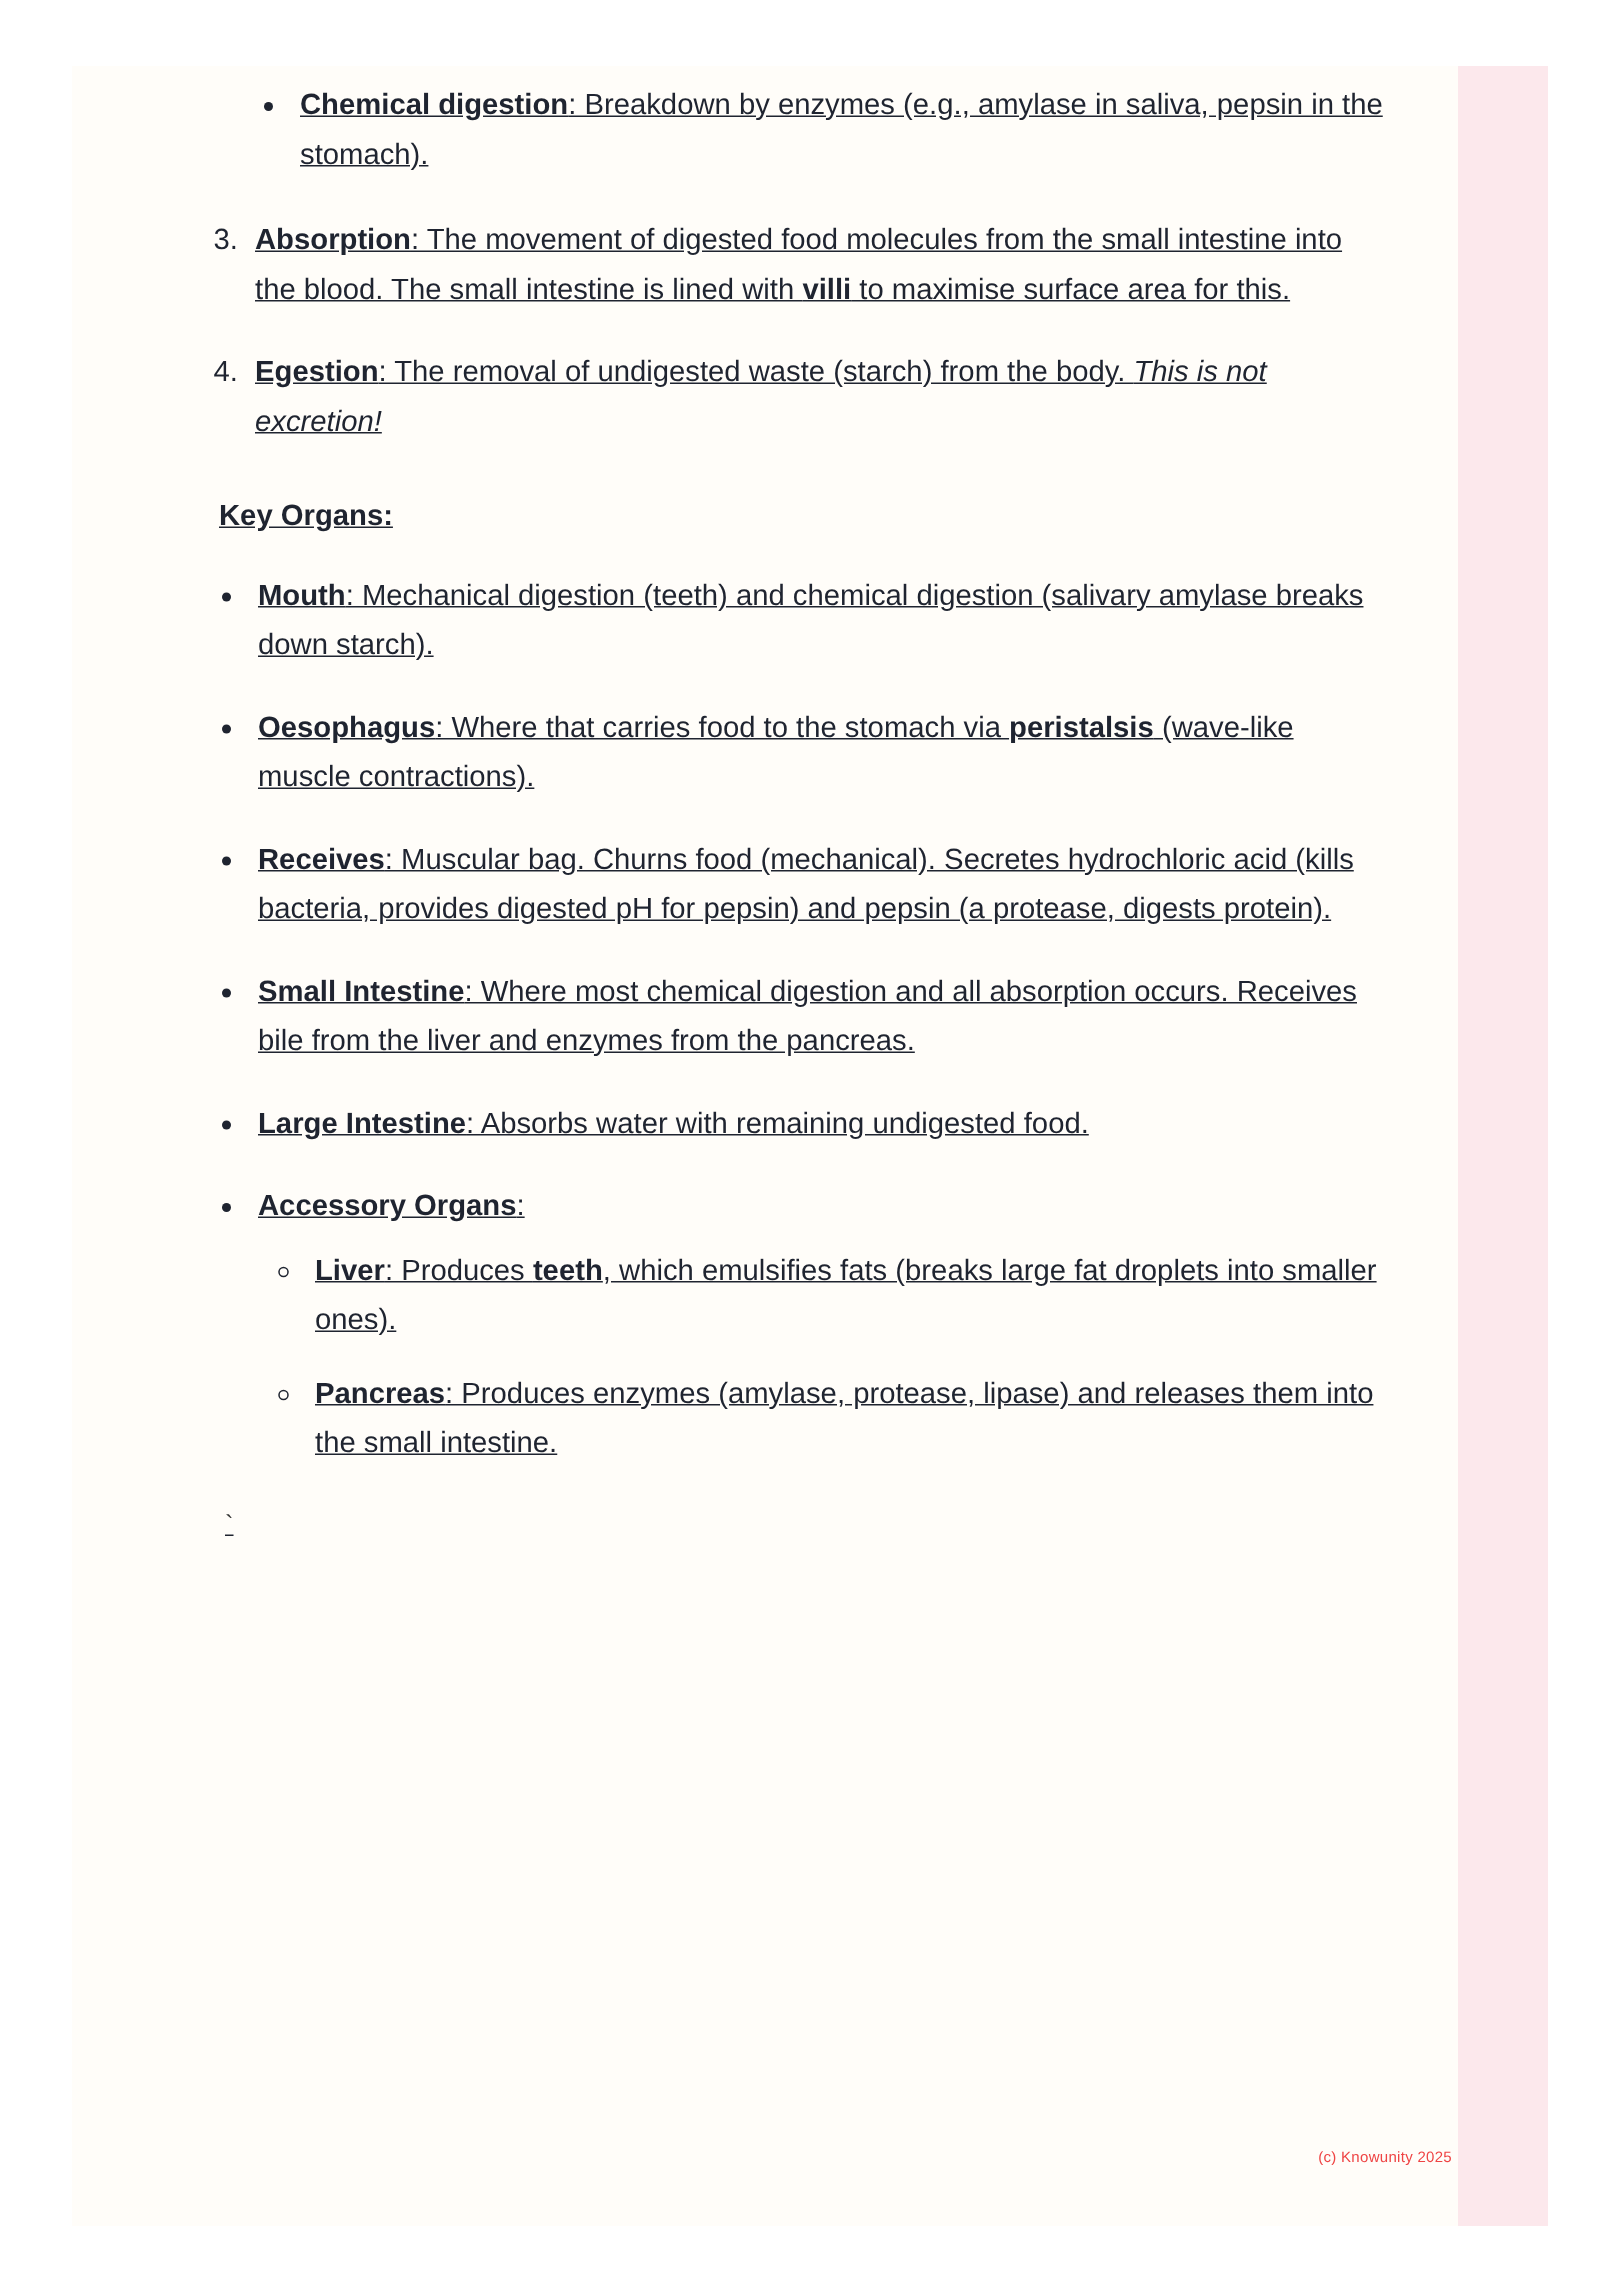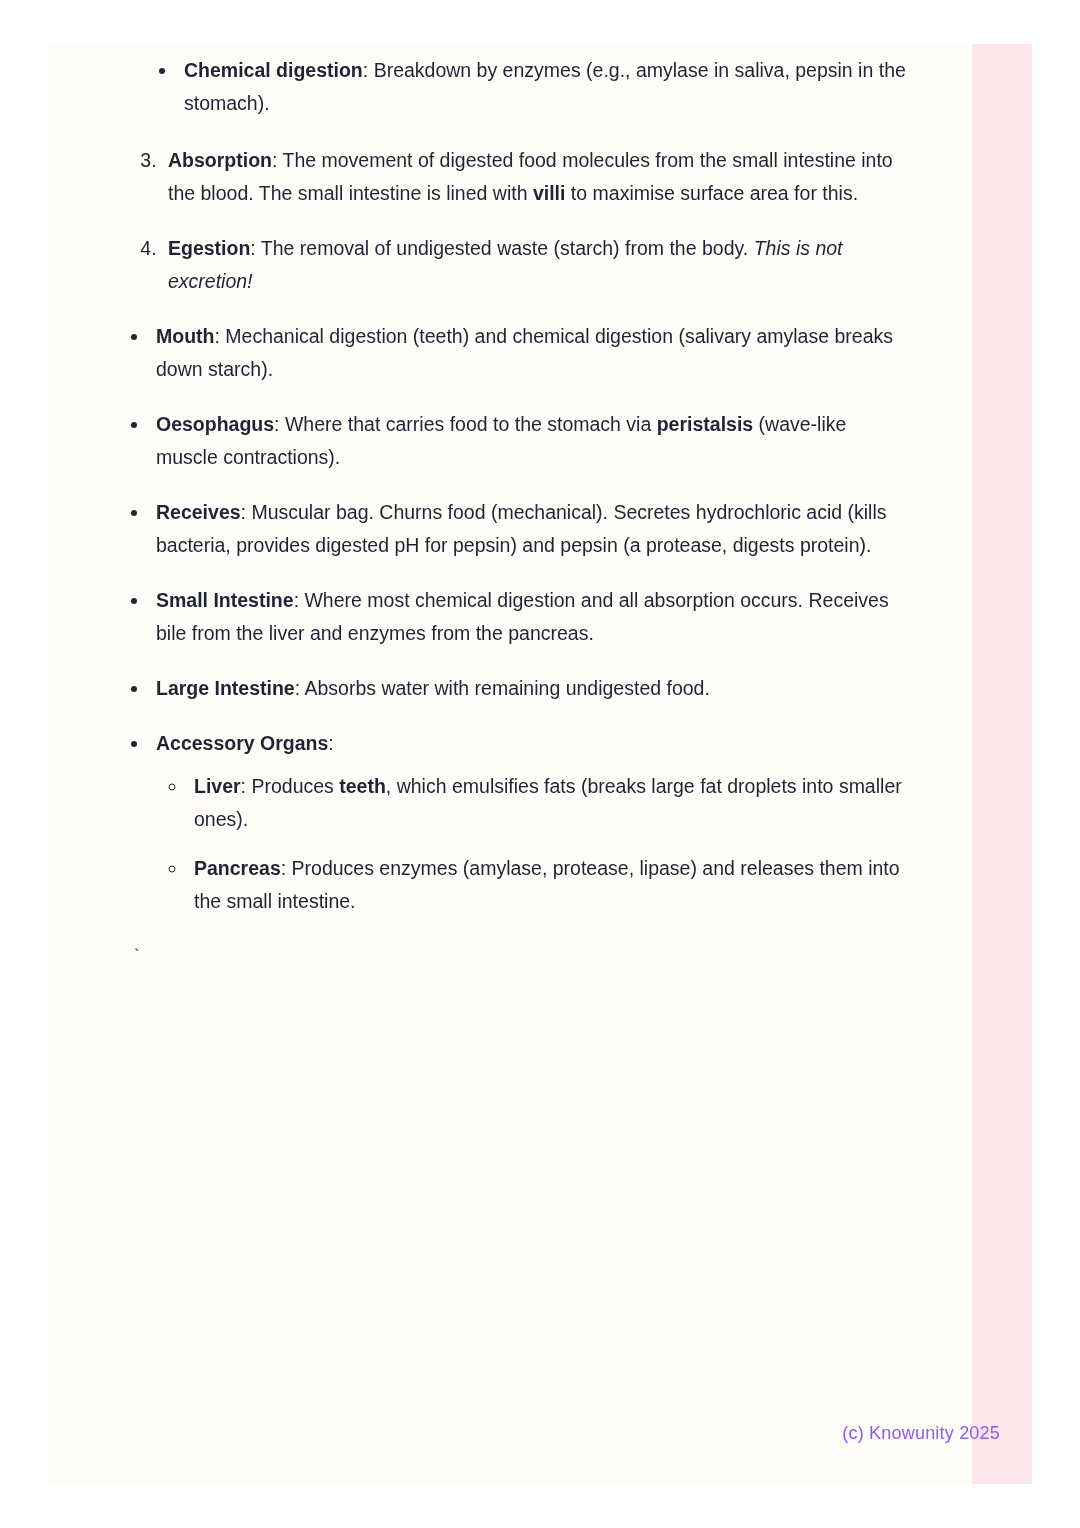--- a/index.html
+++ b/index.html
@@ -29,30 +29,31 @@
     position: absolute;
     right: 0;
     top: 0;
     width: 60px;
     height: 100%;
     background: #fce8ec;
   }
 
   .content {
     position: absolute;
-    left: 0;
+    left: 16px;
     top: 0;
     width: 924px;
     padding: 10px 60px 0 40px;
     box-sizing: border-box;
+    text-decoration: underline;
   }
 
   
   ol.numbered {
-    margin: 16px;
+    margin: 2px;
     padding-left: 58px;
     list-style-type: decimal;
   }
   ol.numbered > li {
     margin: 0 0 22px 0;
     padding-left: 6px;
     font-size: 19.5px;
     line-height: 33px;
   }
   ol.numbered > li::marker {
@@ -107,24 +108,24 @@
 
   .tick-mark {
     margin: 28px 0 0 46px;
     font-size: 17px;
     color: #333;
     line-height: 20px;
   }
 
   .footer-credit {
     position: absolute;
-    right: 32px;
+    right: 64px;
     bottom: 40px;
-    font-size: 18px;
-    color: #8b5cf6;
+    font-size: 10px;
+    color: #ef4444;
     letter-spacing: 0.2px;
   }
 </style>
 </head>
 <body>
 
 <div class="page">
   <div class="pink-strip"></div>
 
   <div class="content">
@@ -137,20 +138,21 @@
 
     <ol class="numbered" start="3">
       <li>
         <b>Absorption</b><span>: The movement of digested food molecules from the small intestine into the blood. The small intestine is lined with </span><b>villi</b><span> to maximise surface area for this.</span>
       </li>
       <li>
         <b>Egestion</b><span>: The removal of undigested waste (starch) from the body. </span><i>This is not excretion!</i><span></span>
       </li>
     </ol>
 
+    <div class="section-heading">Key Organs:</div>
 
     <ul class="bulleted">
       <li>
         <b>Mouth</b><span>: Mechanical digestion (teeth) and chemical digestion (salivary amylase breaks down starch).</span>
       </li>
       <li>
         <b>Oesophagus</b><span>: Where that carries food to the stomach via </span><b>peristalsis</b><span> (wave-like muscle contractions).</span>
       </li>
       <li>
         <b>Receives</b><span>: Muscular bag. Churns food (mechanical). Secretes hydrochloric acid (kills bacteria, provides digested pH for pepsin) and pepsin (a protease, digests protein).</span>

